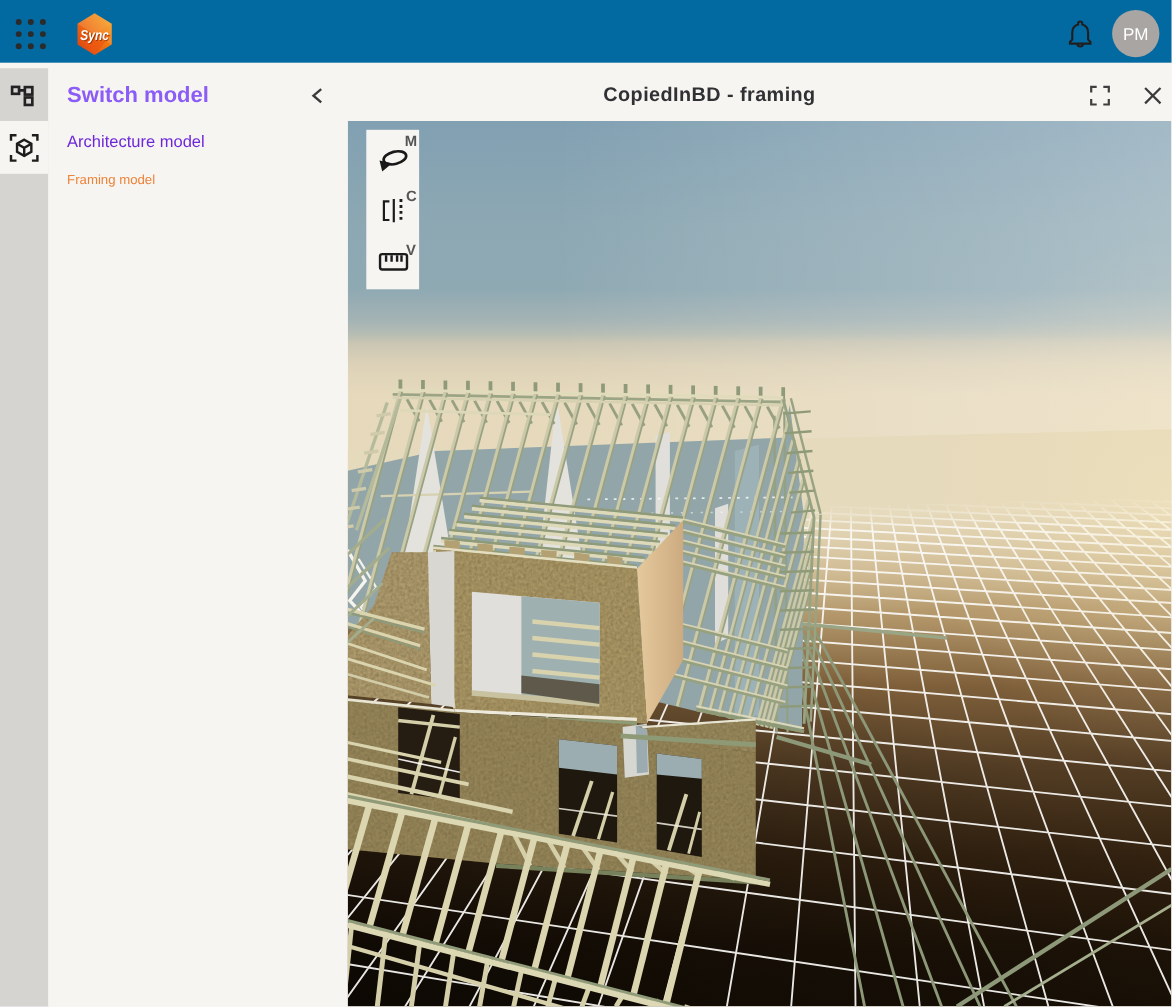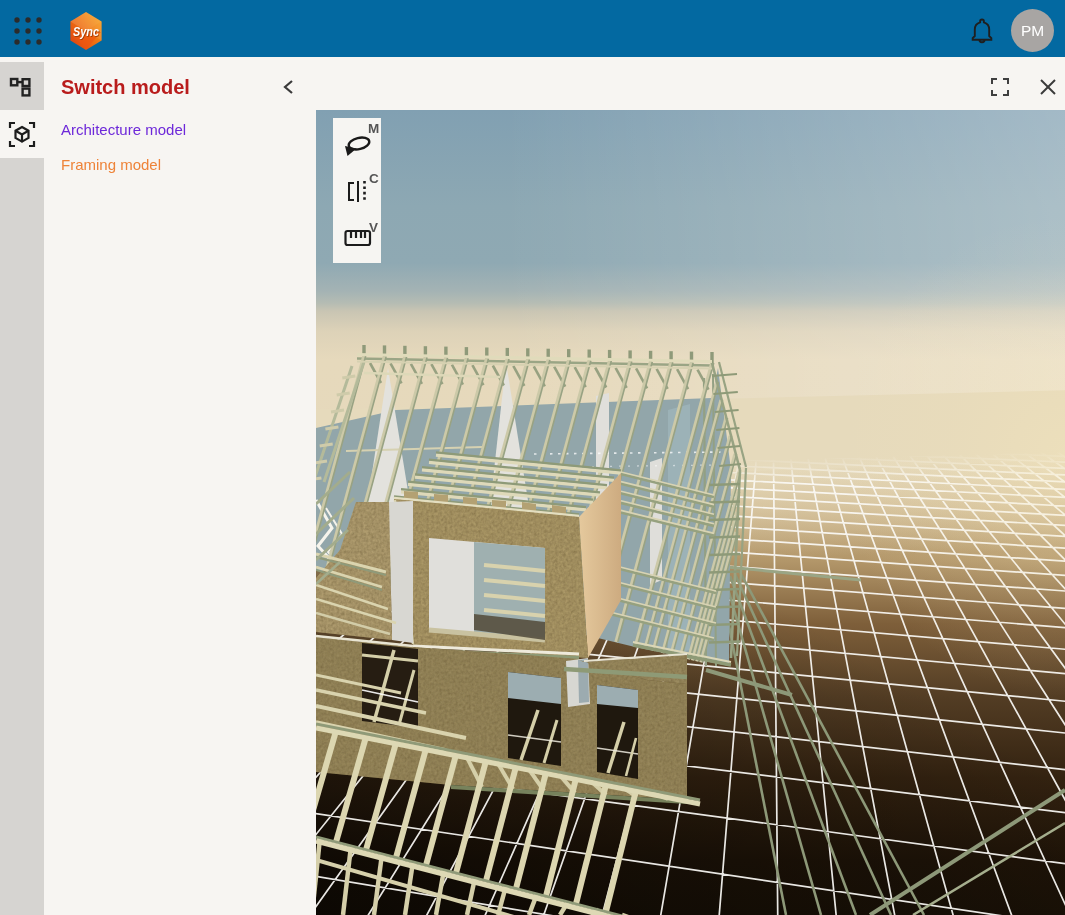--- a/index.html
+++ b/index.html
@@ -3,21 +3,21 @@
 *{margin:0;padding:0;box-sizing:border-box}
 body{width:1065px;height:915px;font-family:"Liberation Sans",sans-serif;overflow:hidden;background:#f7f5f2}
 .topbar{position:absolute;left:0;top:0;width:1065px;height:57px;background:#0369a1}
 .strip{position:absolute;left:0;top:62px;width:44px;height:853px;background:#d6d4d1}
 .cell{position:absolute;left:0;width:44px;height:48px}
 .cell.active{background:#f7f5f2}
 .panel{position:absolute;left:44px;top:62px;width:272px;height:853px;background:#f7f5f2}
 .header{position:absolute;left:316px;top:62px;width:749px;height:48px;background:#f7f5f2}
 .htitle{position:absolute;left:0;top:0;width:658px;height:48px;line-height:48px;text-align:center;font-size:18px;font-weight:bold;color:#303134;letter-spacing:0.4px}
 .canvas{position:absolute;left:316px;top:110px;width:749px;height:805px;overflow:hidden}
-.pt{position:absolute;left:17px;font-size:20px;font-weight:bold;color:#b91c1c}
+.pt{position:absolute;left:17px;font-size:20px;font-weight:bold;color:#8b5cf6}
 </style></head><body>
 <div class="topbar"><svg width="1065" height="62" viewBox="0 0 1065 62" xmlns="http://www.w3.org/2000/svg">
       <circle cx="17" cy="20" r="2.7" fill="#2b2b2b"></circle>
       <circle cx="28" cy="20" r="2.7" fill="#2b2b2b"></circle>
       <circle cx="39" cy="20" r="2.7" fill="#2b2b2b"></circle>
       <circle cx="17" cy="31" r="2.7" fill="#2b2b2b"></circle>
       <circle cx="28" cy="31" r="2.7" fill="#2b2b2b"></circle>
       <circle cx="39" cy="31" r="2.7" fill="#2b2b2b"></circle>
       <circle cx="17" cy="42" r="2.7" fill="#2b2b2b"></circle>
       <circle cx="28" cy="42" r="2.7" fill="#2b2b2b"></circle>
@@ -58,23 +58,24 @@
           <path d="M 15.5,20.7 l 6.5,3.7 6.5,-3.7 M 22,24.4 v 7.9"></path>
         </g>
       </svg></div>
 </div>
 <div class="panel">
 <div class="pt" style="top:14px">Switch model</div>
 <svg style="position:absolute;left:236px;top:16px" width="18" height="18" viewBox="0 0 18 18">
       <path d="M 12,3 L 5,9 12,15" fill="none" stroke="#3a3a3a" stroke-width="2.2"></path>
     </svg>
 <div style="position:absolute;left:17px;top:59px;font-size:15px;color:#6d28d9">Architecture model</div>
-<div style="position:absolute;left:17px;top:94px;font-size:15px;color:#ee8338">Framing model</div>
+<div style="position:absolute;left:17px;top:94px;font-size:12px;color:#ee8338">Framing model</div>
 </div>
 <div class="header">
+<div class="htitle">CopiedInBD - framing</div>
 <svg style="position:absolute;left:674px;top:15px" width="20" height="20" viewBox="0 0 20 20">
       <g fill="none" stroke="#3f3f3f" stroke-width="2">
         <path d="M 2,7 V 2 h 5"></path>
         <path d="M 13,2 h 5 v 5"></path>
         <path d="M 18,13 v 5 h -5"></path>
         <path d="M 7,18 H 2 v -5"></path>
       </g>
     </svg>
 <svg style="position:absolute;left:722px;top:15px" width="20" height="20" viewBox="0 0 20 20">
       <g stroke="#3a3a3a" stroke-width="2">

